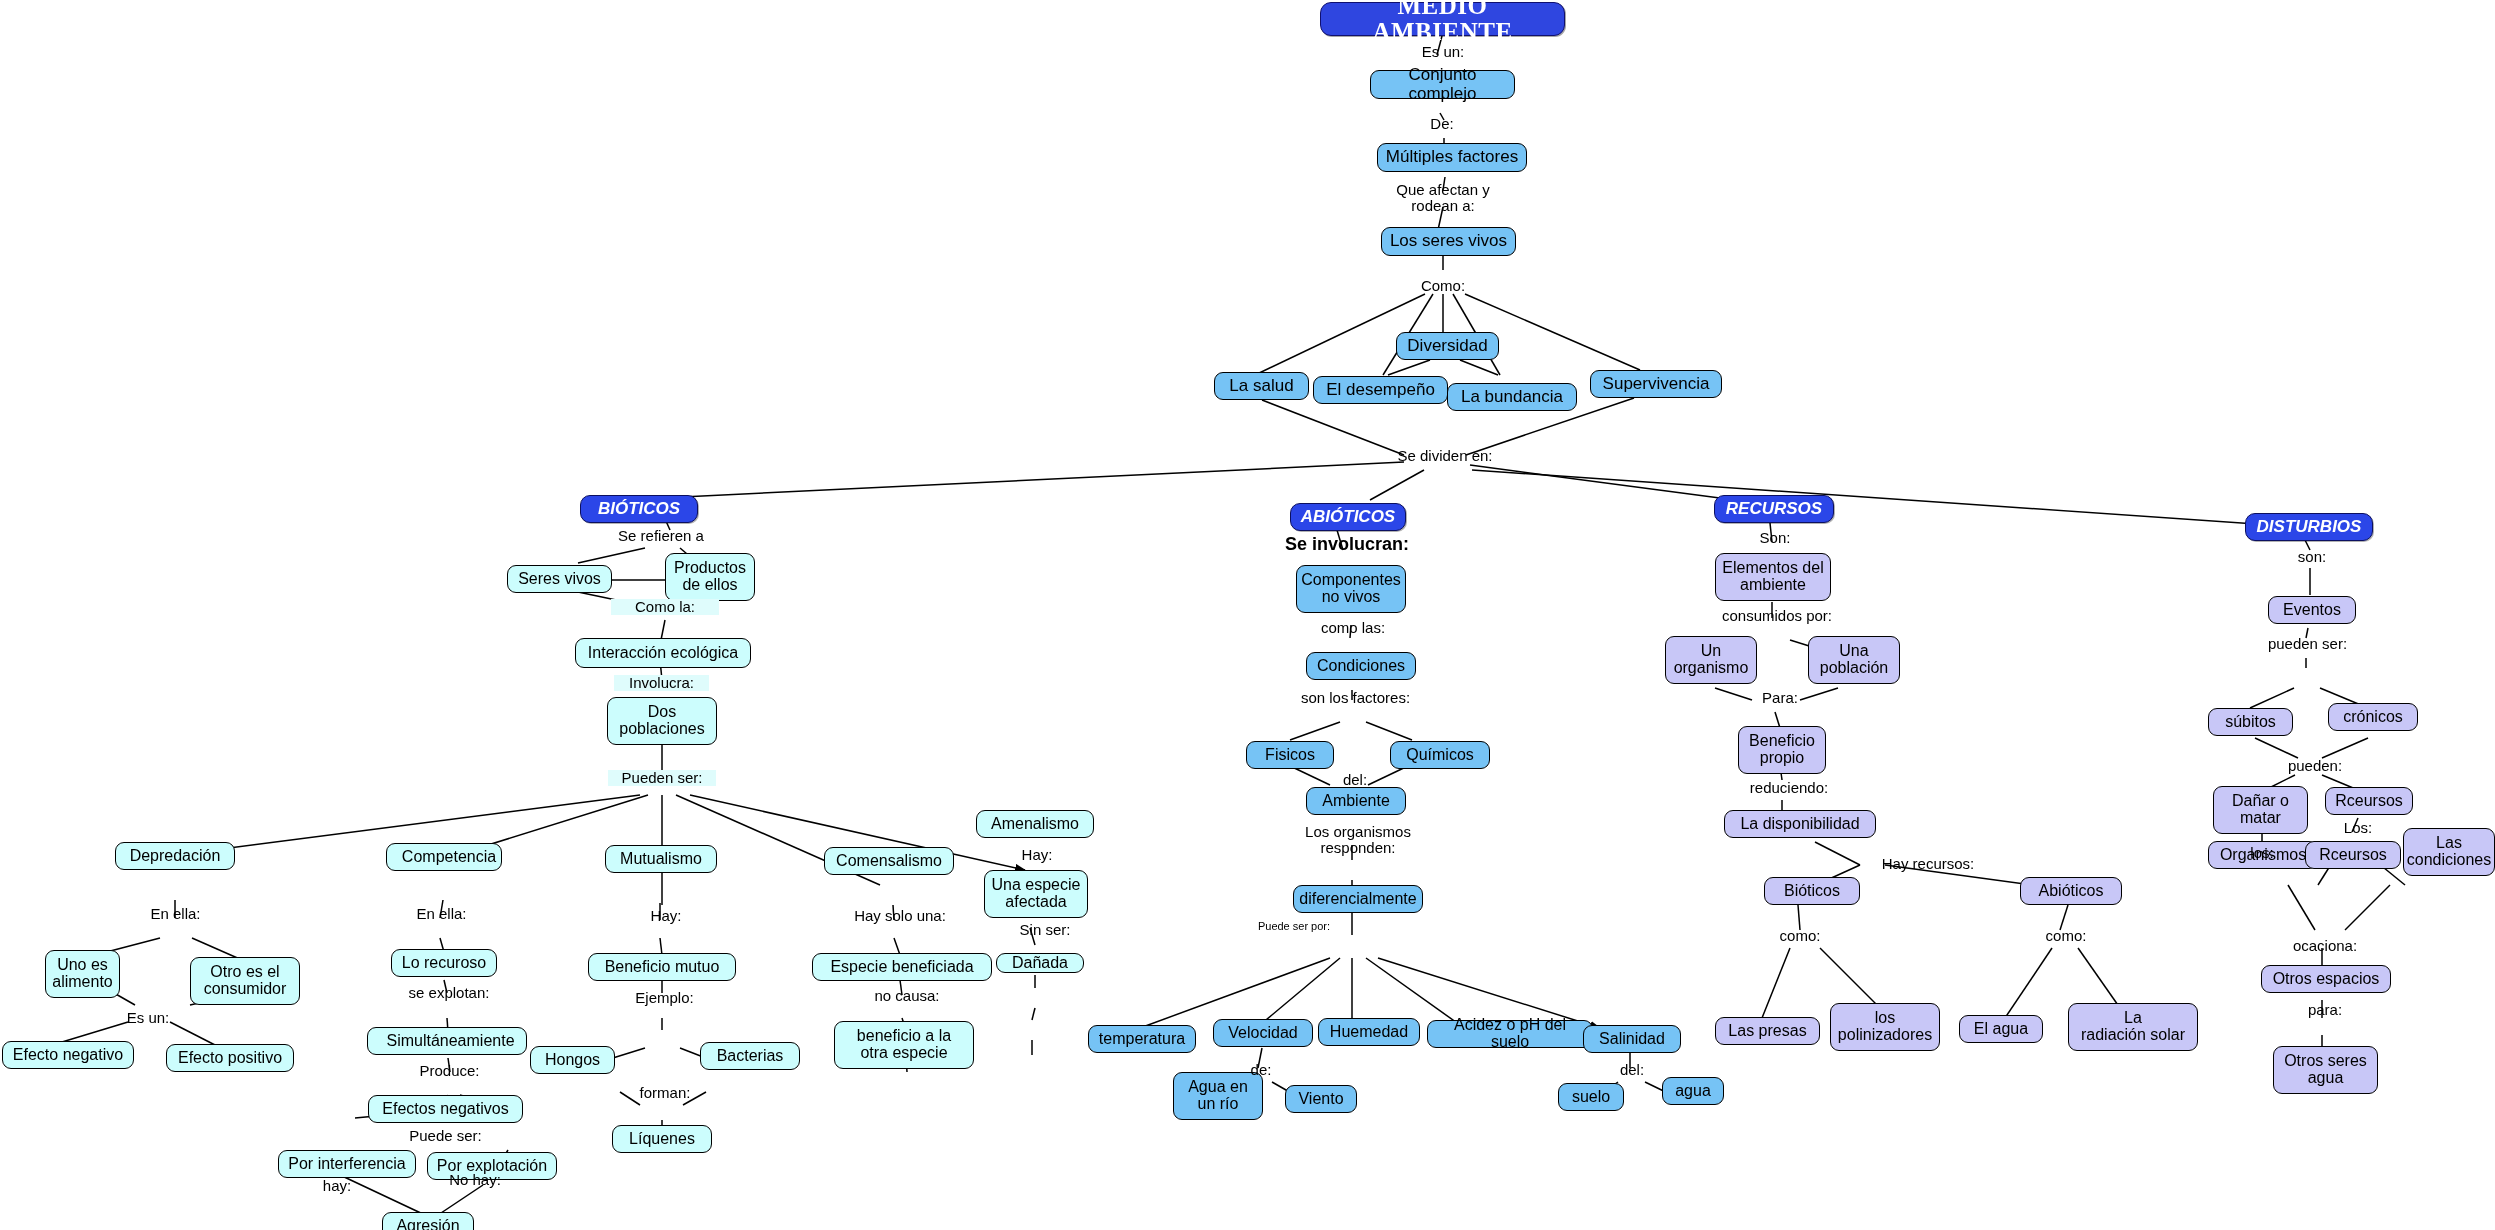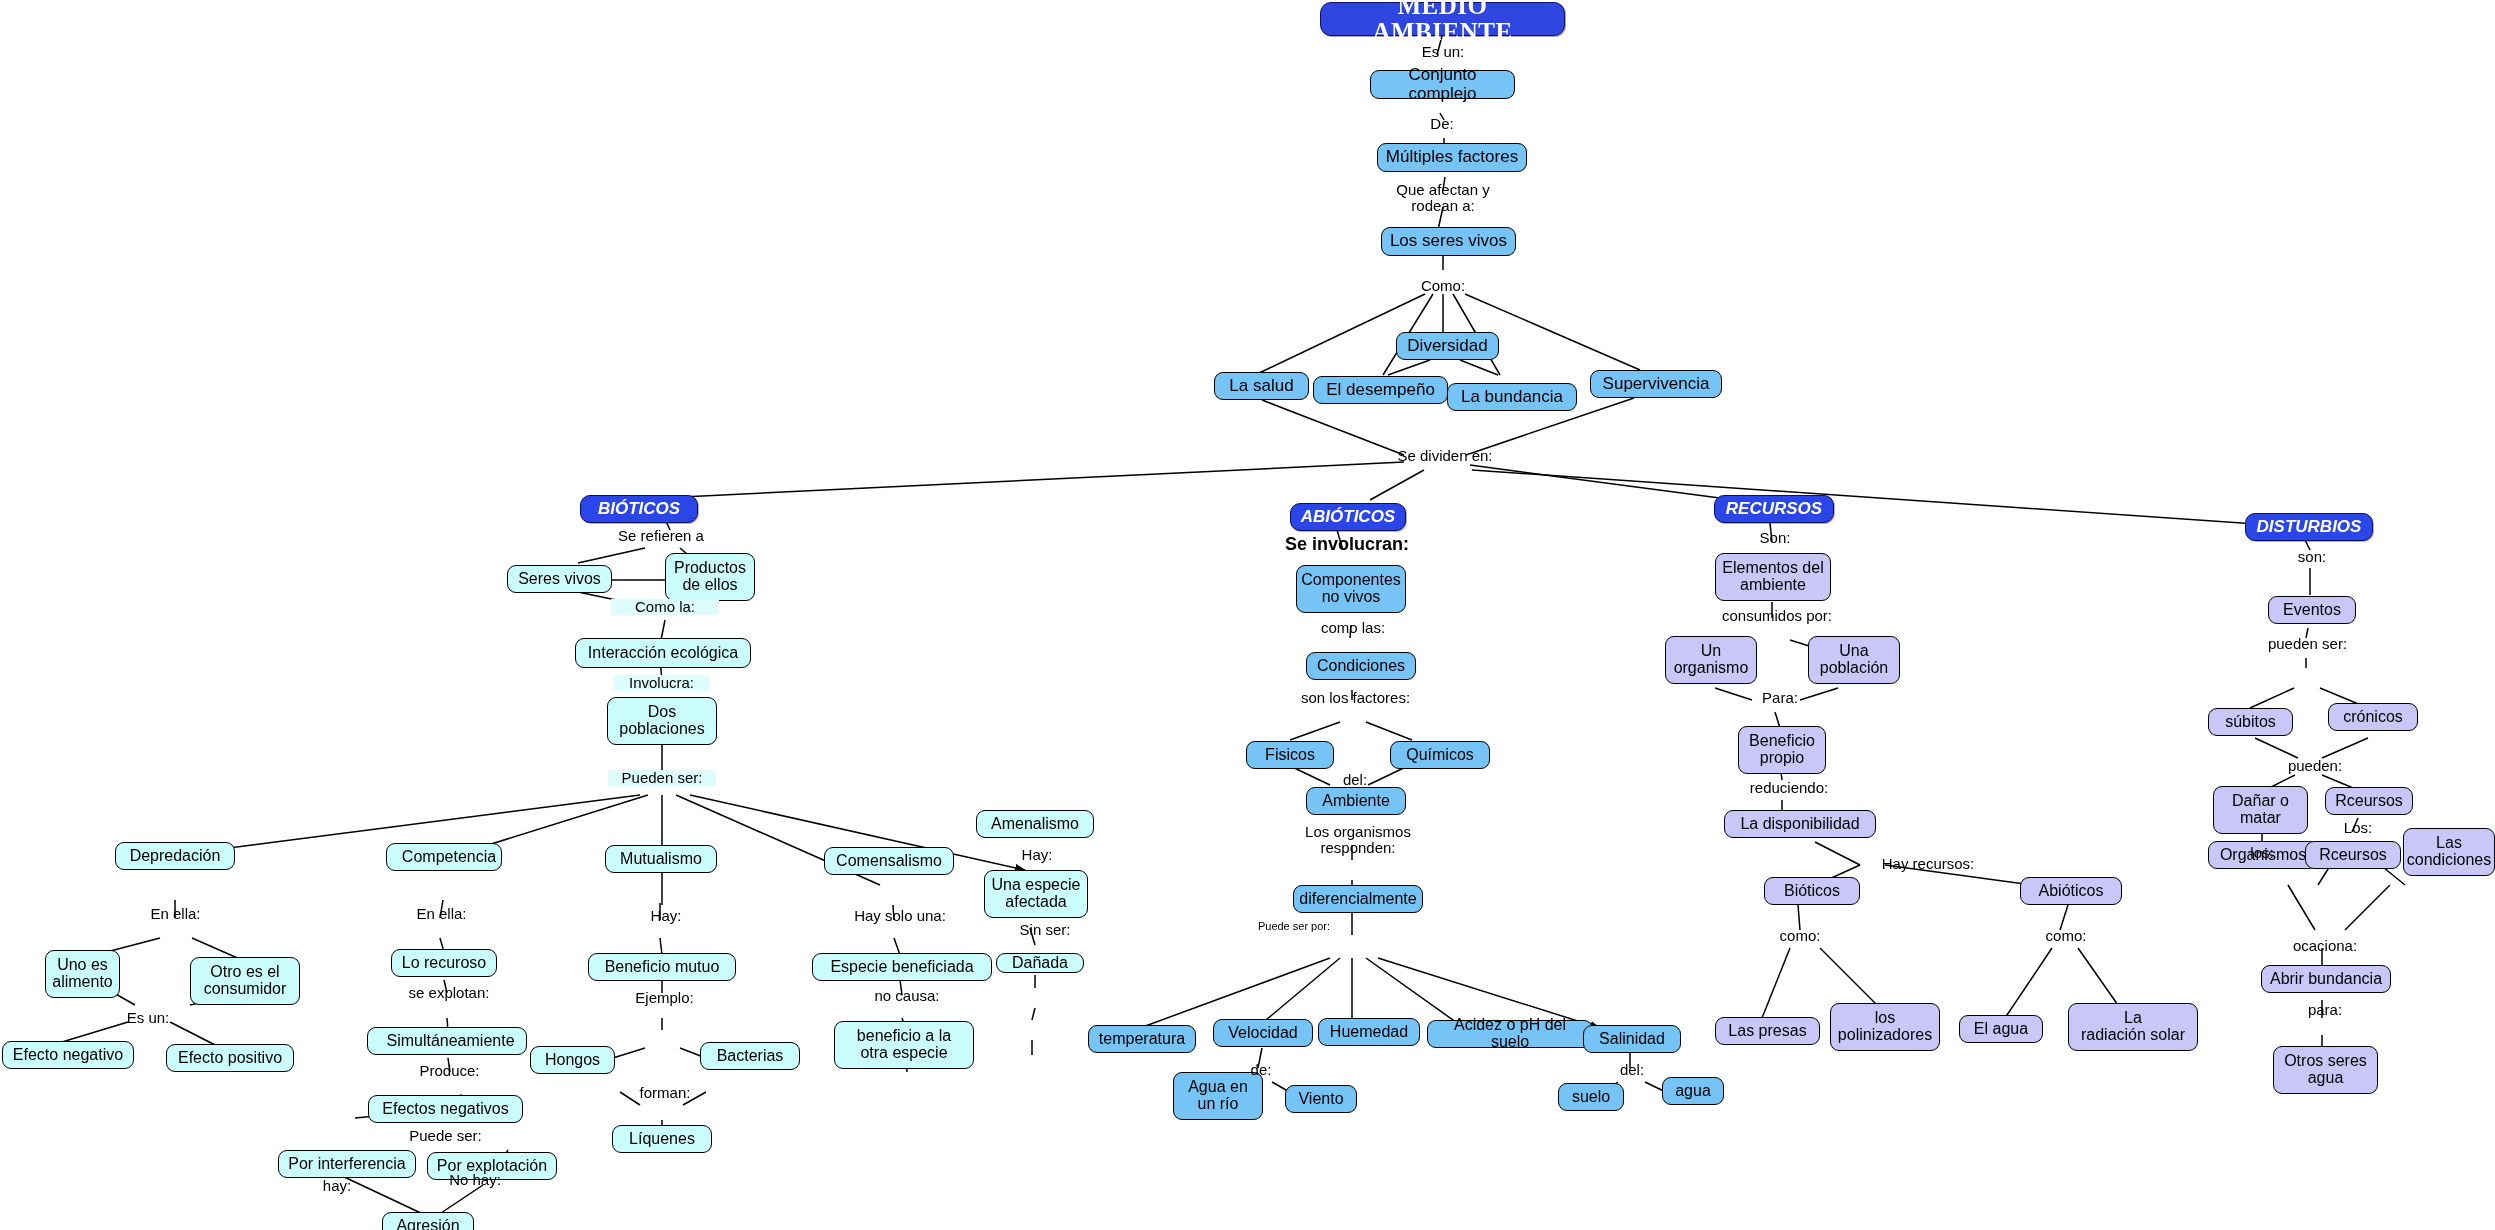--- a/index.html
+++ b/index.html
@@ -356,18 +356,18 @@
   <div class="node n-purple" style="left:2213px;top:786px;width:95px;height:48px;font-size:16px;">Dañar o
 matar</div>
   <div class="node n-purple" style="left:2325px;top:787px;width:88px;height:28px;font-size:16px;">Rceursos</div>
   <div class="lbl" style="left:2232px;top:845px;width:60px;font-size:15px;">los:</div>
   <div class="lbl" style="left:2328px;top:820px;width:60px;font-size:15px;">Los:</div>
   <div class="node n-purple" style="left:2208px;top:841px;width:110px;height:28px;font-size:16px;">Organismos</div>
   <div class="node n-purple" style="left:2305px;top:841px;width:96px;height:28px;font-size:16px;">Rceursos</div>
   <div class="node n-purple" style="left:2403px;top:828px;width:92px;height:48px;font-size:16px;">Las
 condiciones</div>
   <div class="lbl" style="left:2275px;top:938px;width:100px;font-size:15px;">ocaciona:</div>
-  <div class="node n-purple" style="left:2261px;top:965px;width:130px;height:28px;font-size:16px;">Abrir bundancia</div>
+  <div class="node n-purple" style="left:2261px;top:965px;width:130px;height:28px;font-size:16px;">Otros espacios</div>
   <div class="lbl" style="left:2290px;top:1002px;width:70px;font-size:15px;">para:</div>
   <div class="node n-purple" style="left:2273px;top:1046px;width:105px;height:48px;font-size:16px;">Otros seres
 agua</div>
 
 </div>
 
 </body></html>

